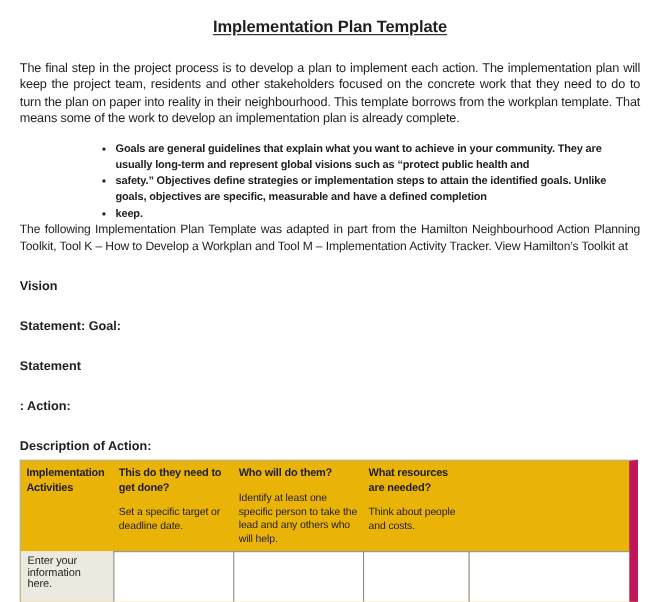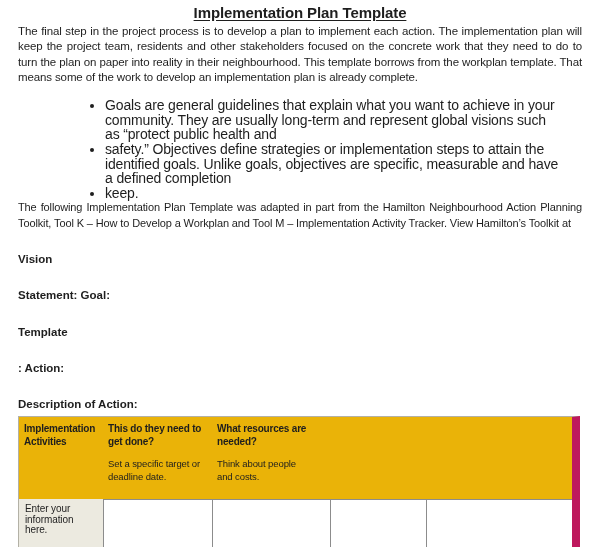--- a/index.html
+++ b/index.html
@@ -3,51 +3,52 @@
 <meta charset="utf-8">
 <style>
   * { margin: 0; padding: 0; box-sizing: border-box; }
   html, body { width: 600px; height: 547px; }
   body {
     background: #ffffff;
     font-family: "Liberation Sans", sans-serif;
     color: #1e1e1e;
     overflow: hidden;
   }
-  .page { width: 600px; height: 444px; padding: 4px 18px 0 18px; border-radius: 26px; }
+  .page { width: 600px; height: 444px; padding: 16px 18px 0 18px; border-radius: 26px; }
 
   .doc-title {
     font-size: 15px;
     line-height: 17px;
     font-weight: bold;
     text-align: center;
     text-decoration: underline;
     text-underline-offset: 2px;
     letter-spacing: -0.1px;
   }
 
   .intro {
-    margin-top: 3px;
+    margin-top: 22px;
     font-size: 11.5px;
     line-height: 15.3px;
     letter-spacing: -0.12px;
     text-align: justify;
   }
 
   .bullets {
     margin: 13px 0 0 0;
     padding-left: 87px;
     width: 545px;
     list-style: disc outside;
   }
   .bullets li {
-    font-size: 14px;
+    font-size: 10px;
     line-height: 14.6px;
     letter-spacing: -0.15px;
     max-width: 455px;
+    font-weight: bold;
   }
 
   .note {
     font-size: 11px;
     line-height: 15.3px;
     letter-spacing: -0.12px;
     text-align: justify;
   }
 
   .field-label {
@@ -120,33 +121,37 @@
   <ul class="bullets">
     <li>Goals are general guidelines that explain what you want to achieve in your community. They are usually long-term and represent global visions such as “protect public health and</li>
     <li>safety.” Objectives define strategies or implementation steps to attain the identified goals. Unlike goals, objectives are specific, measurable and have a defined completion</li>
     <li>keep.</li>
   </ul>
 
   <p class="note">The following Implementation Plan Template was adapted in part from the Hamilton Neighbourhood Action Planning Toolkit, Tool K – How to Develop a Workplan and Tool M – Implementation Activity Tracker. View Hamilton’s Toolkit at</p>
 
   <p class="field-label">Vision</p>
   <p class="field-label">Statement: Goal:</p>
-  <p class="field-label">Template</p>
+  <p class="field-label">Statement</p>
   <p class="field-label">: Action:</p>
   <p class="field-label">Description of Action:</p>
 
   <div class="impl-table">
     <div class="thead">
       <div class="th">
         <div class="th-title">Implementation Activities</div>
 
       </div>
       <div class="th">
         <div class="th-title">This do they need to get done?</div>
         <div class="th-sub">Set a specific target or deadline date.</div>
+      </div>
+      <div class="th">
+        <div class="th-title">Who will do them?</div>
+        <div class="th-sub">Identify at least one specific person to take the lead and any others who will help.</div>
       </div>
       <div class="th">
         <div class="th-title">What resources are needed?</div>
         <div class="th-sub th-sub-resources">Think about people and costs.</div>
       </div>
     </div>
     <div class="tbody">
       <div class="td-first">Enter your information here.</div>
       <div class="td-input"></div>
       <div class="td-input"></div>

